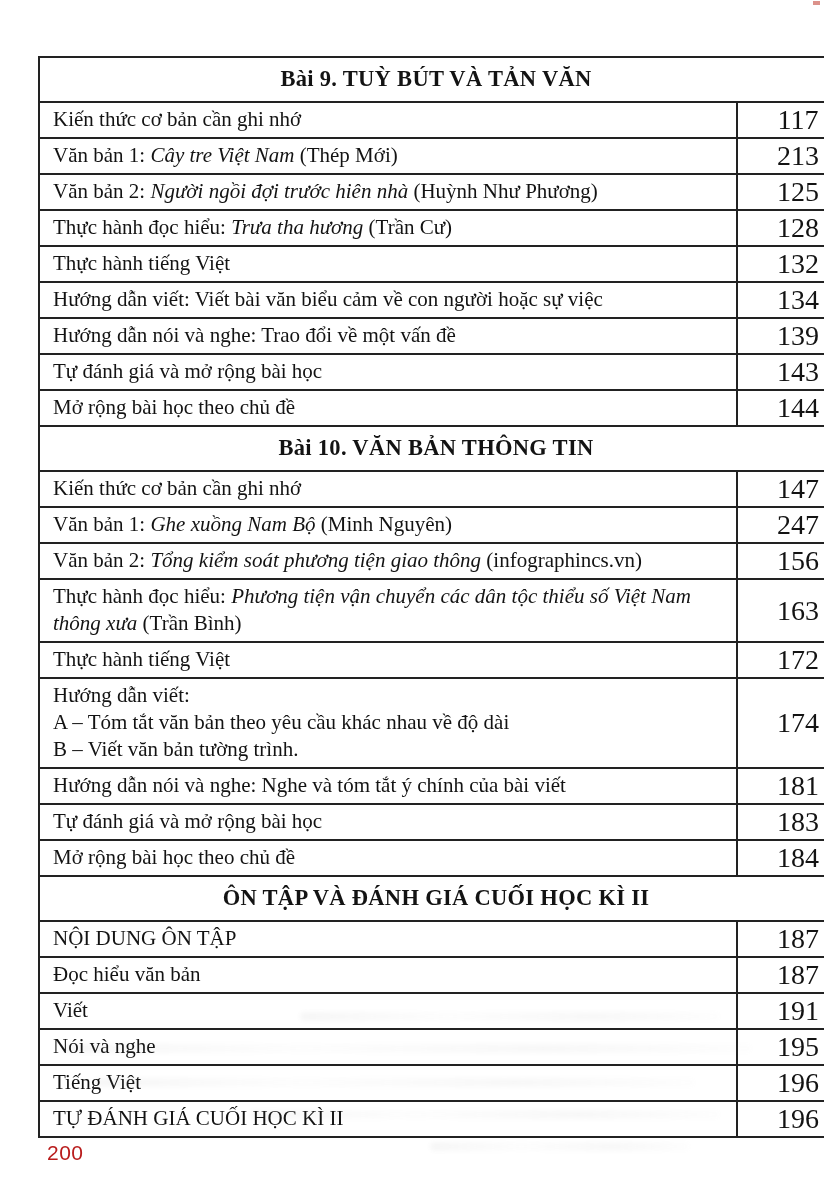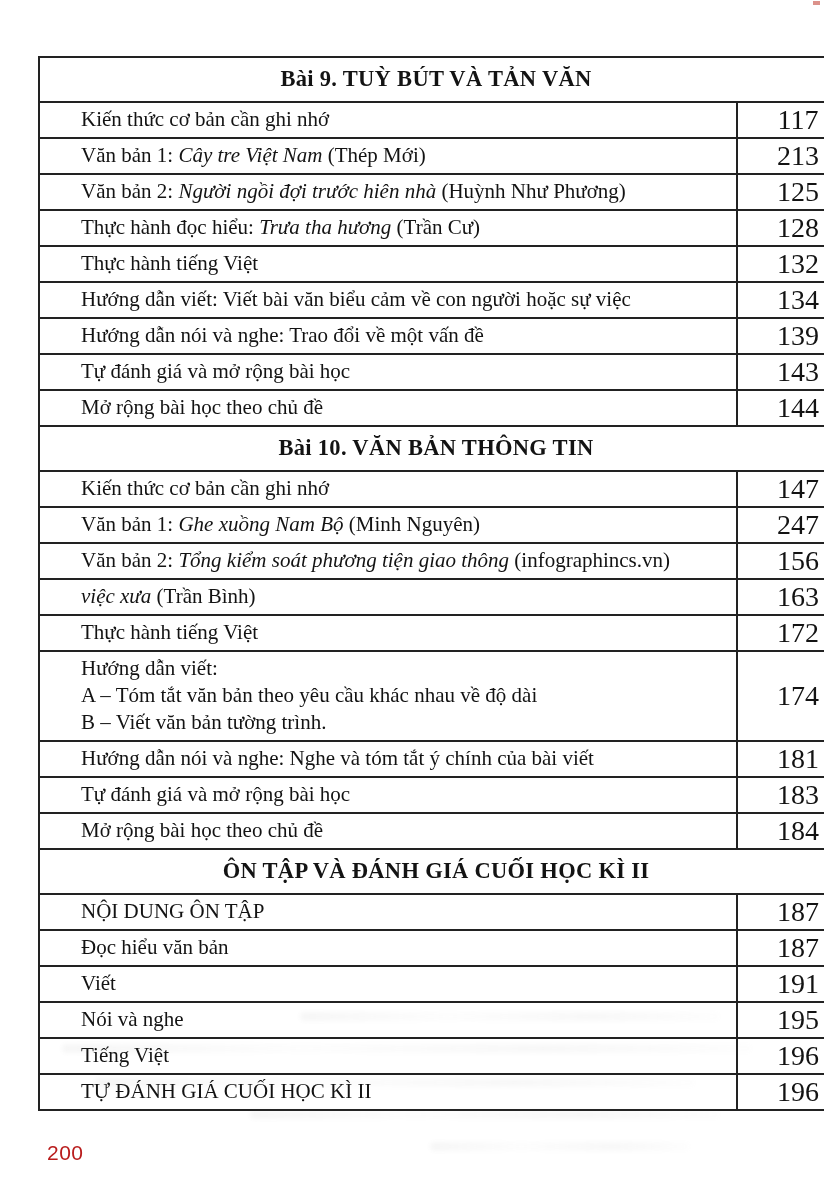--- a/index.html
+++ b/index.html
@@ -33,21 +33,21 @@
     display:flex;
     border-top:2px solid #222222;
     align-items:stretch;
   }
   .cell-title {
     flex:1 1 auto;
     padding:3px 10px 4px 13px;
     font-size:21px;
     line-height:27px;
   }
-  .cell-title .ln { display:block;margin-left:28px; }
+  .cell-title .ln { display:block; }
   .cell-title .it { font-style:italic; }
   .cell-page {
     width:96px; flex:0 0 96px;
     border-left:2px solid #222222;
     display:flex; align-items:center; justify-content:center;
     font-size:28px;
     box-sizing:border-box;
     padding-left:26px;
   }
 
@@ -150,21 +150,22 @@
       <div class="cell-page">247</div>
     </div>
     <div class="row">
       <div class="cell-title">
         <span class="ln"><span>Văn bản 2: </span><span class="it">Tổng kiểm soát phương tiện giao thông</span><span> (infographincs.vn)</span></span>
       </div>
       <div class="cell-page">156</div>
     </div>
     <div class="row">
       <div class="cell-title">
-        <span class="ln"><span class="it">việc xưa</span><span> (Trần Bình)</span></span>
+        <span class="ln"><span>Thực hành đọc hiểu: </span><span class="it">Phương tiện vận chuyển các dân tộc thiểu số Việt Nam</span></span>
+        <span class="ln"><span class="it">thông xưa</span><span> (Trần Bình)</span></span>
       </div>
       <div class="cell-page">163</div>
     </div>
     <div class="row">
       <div class="cell-title">
         <span class="ln"><span>Thực hành tiếng Việt</span></span>
       </div>
       <div class="cell-page">172</div>
     </div>
     <div class="row">

